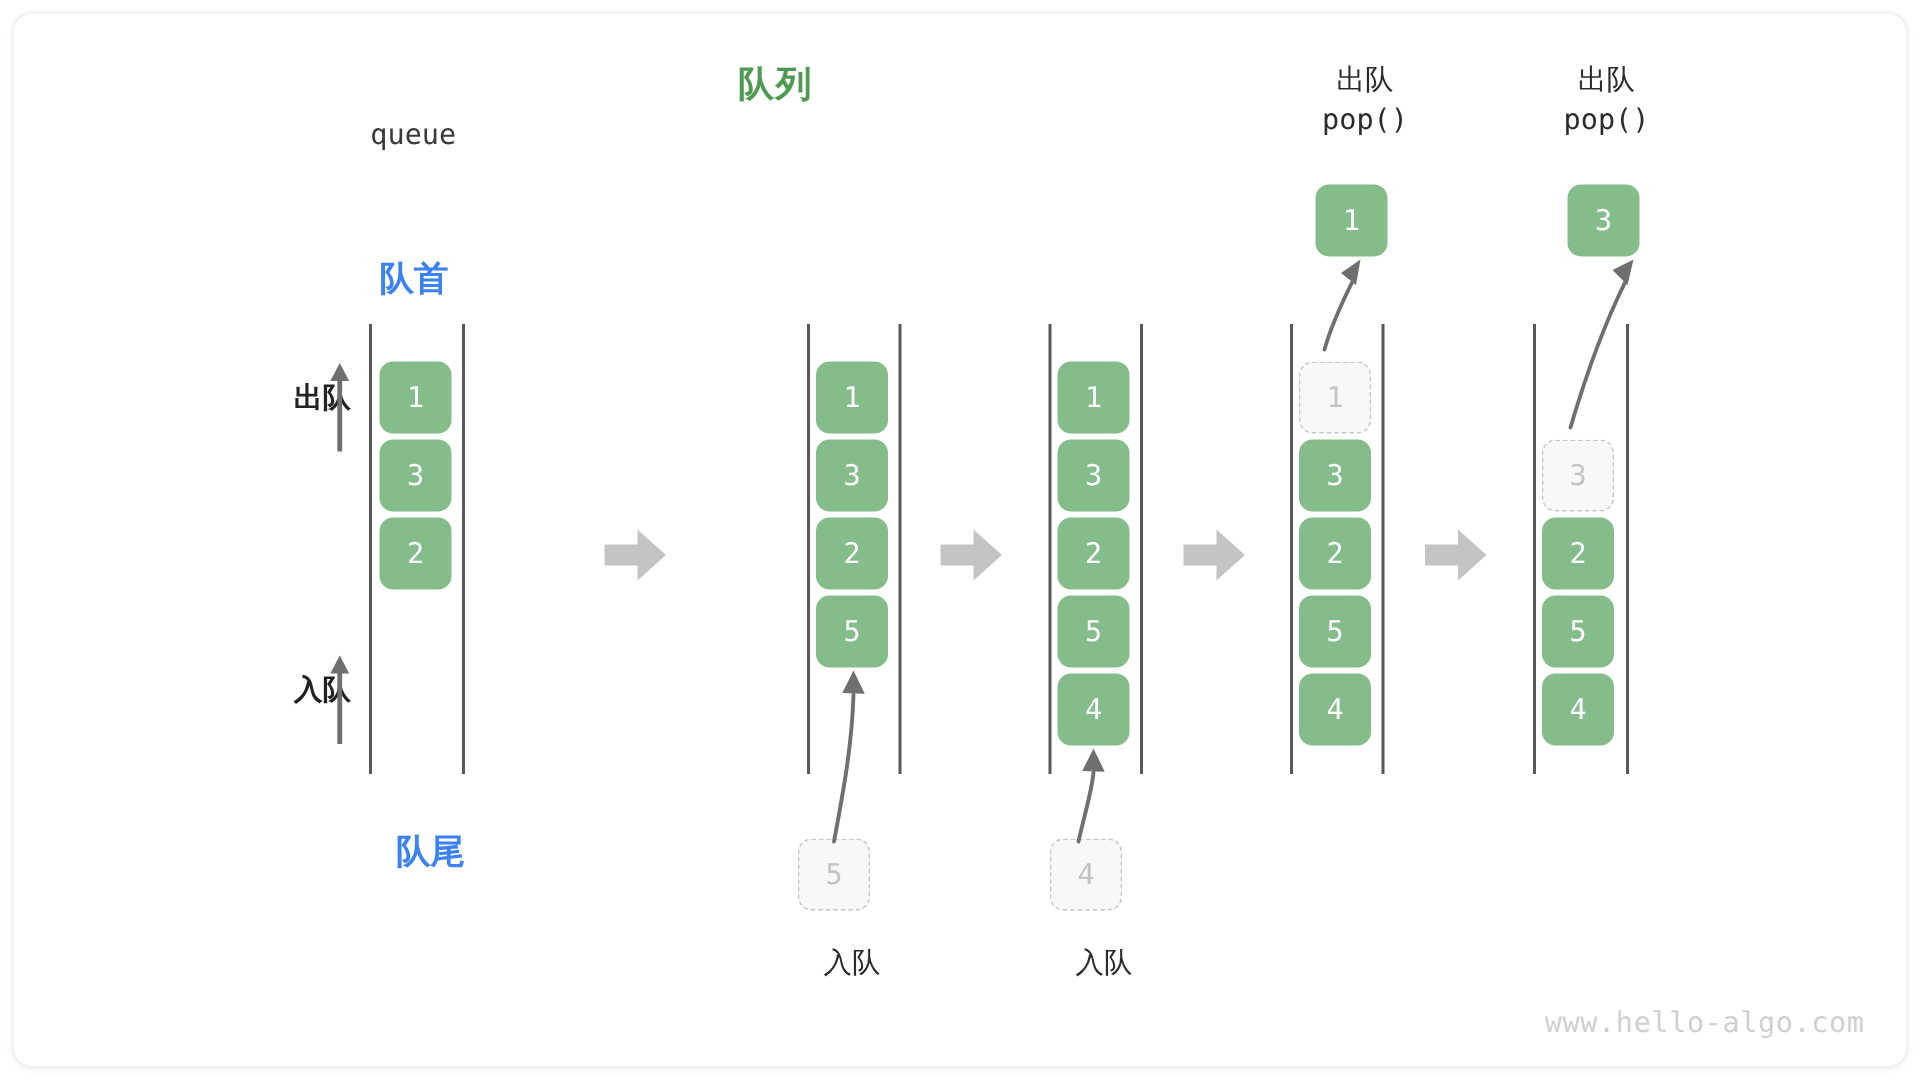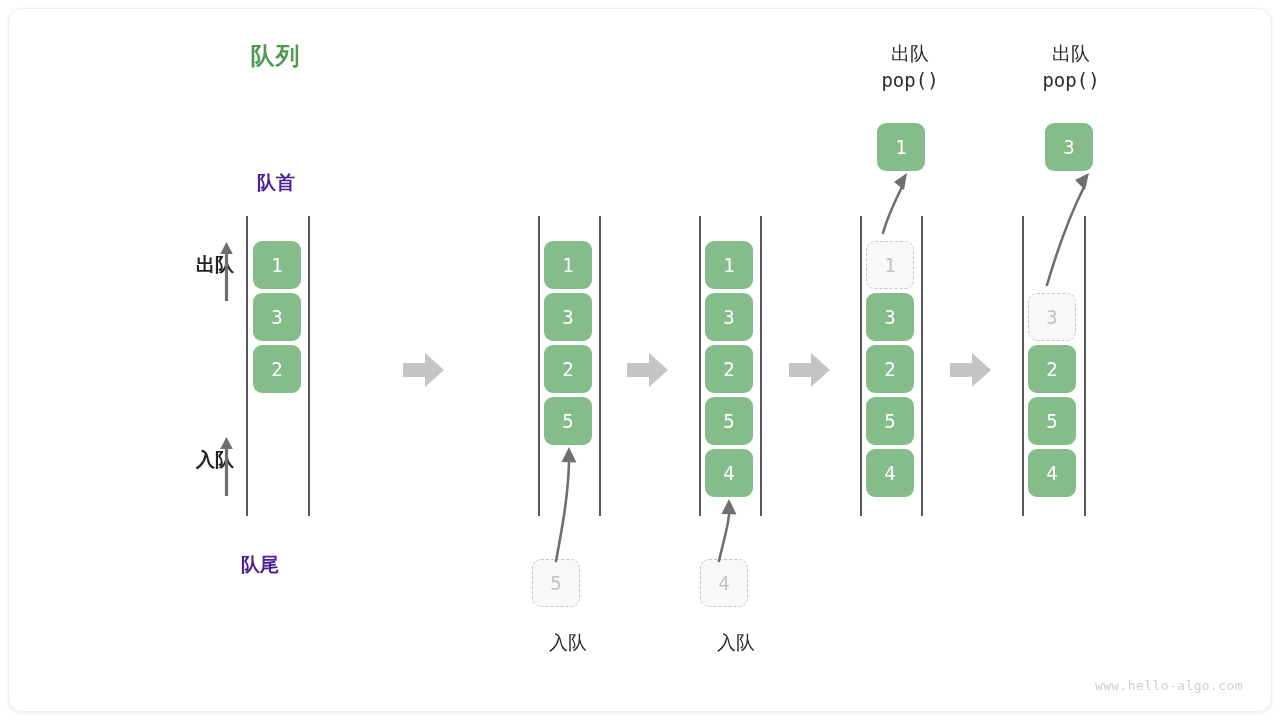--- a/index.html
+++ b/index.html
@@ -17,37 +17,37 @@
     border-radius: 14px;
     border: 1px solid #ededed;
     box-shadow: 0 1px 4px rgba(0,0,0,0.07);
     overflow: hidden;
   }
   .abs { position: absolute; }
 
   
   #title-zh {
     left: 0; top: 31px; width: 533px;
-    text-align: center;
+    text-align: right;
     color: #4e9a51;
     font-weight: bold;
     font-size: 24px;
     letter-spacing: 1px;
   }
   #title-en {
     left: 0; top: 70px; width: 533px;
     text-align: center;
     color: #3a3a3a;
     font-size: 19px;
     font-family: "DejaVu Sans Mono", "Liberation Mono", monospace;
   }
 
   
   .head-tail-label {
-    color: #4c1d95; font-weight: bold; font-size: 19px;
+    color: #3b82f6; font-weight: bold; font-size: 23px;
     text-align: center; width: 120px;
   }
   .side-label {
     color: #222; font-weight: bold; font-size: 19px;
     text-align: right; width: 80px;
   }
 
   
   .rail {
     width: 1.6px;
@@ -86,36 +86,37 @@
   .op-caption .code {
     font-size: 19px;
     font-family: "DejaVu Sans Mono", "Liberation Mono", monospace;
     line-height: 28px;
   }
   .op-caption .code .arg { color: #4e9a51; font-weight: bold; }
 
   
   #watermark {
     right: 28px; bottom: 18px;
-    color: #cfcfcf; font-size: 13px;
+    color: #cfcfcf; font-size: 19px;
     font-family: "DejaVu Sans Mono", "Liberation Mono", monospace;
     letter-spacing: .4px;
   }
 
   svg { overflow: visible; }
 </style>
 </head>
 <body>
 
 <div id="card">
 
   <div class="abs" id="title-zh">队列</div>
+  <div class="abs" id="title-en">queue</div>
 
   <div class="abs head-tail-label" style="left:207px; top:161px;">队首</div>
-  <div class="abs head-tail-label" style="left:191px; top:543px;">队尾</div>
+  <div class="abs head-tail-label" style="left:218px; top:543px;">队尾</div>
 
   <div class="abs side-label" style="left:145px; top:243px;">出队</div>
   <svg class="abs" style="left:208px; top:232px;" width="20" height="62">
     <line x1="9.5" y1="60" x2="9.5" y2="10" stroke="#6f6f6f" stroke-width="3.2"></line>
     <polygon points="9.5,1 3.2,13 15.8,13" fill="#6f6f6f"></polygon>
   </svg>
 
   <div class="abs side-label" style="left:145px; top:438px;">入队</div>
   <svg class="abs" style="left:208px; top:427px;" width="20" height="62">
     <line x1="9.5" y1="60" x2="9.5" y2="10" stroke="#6f6f6f" stroke-width="3.2"></line>

